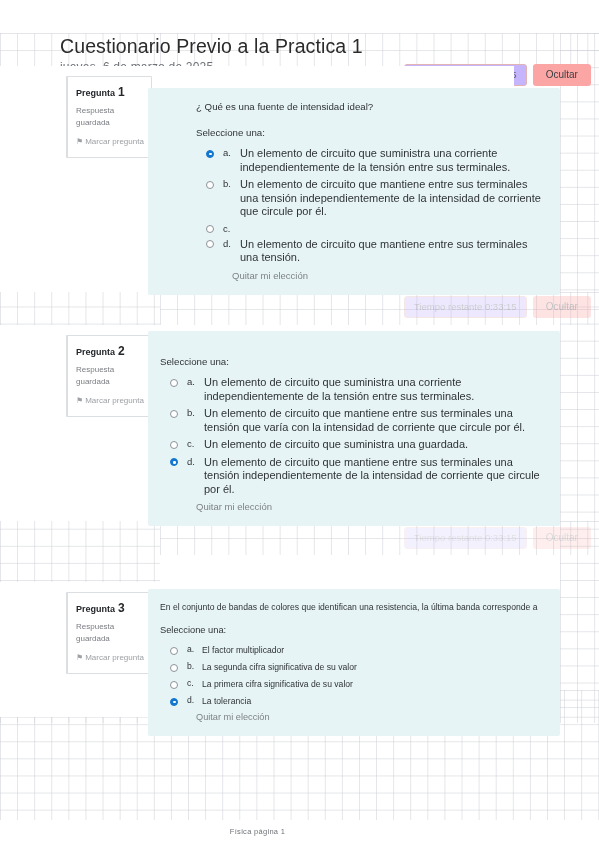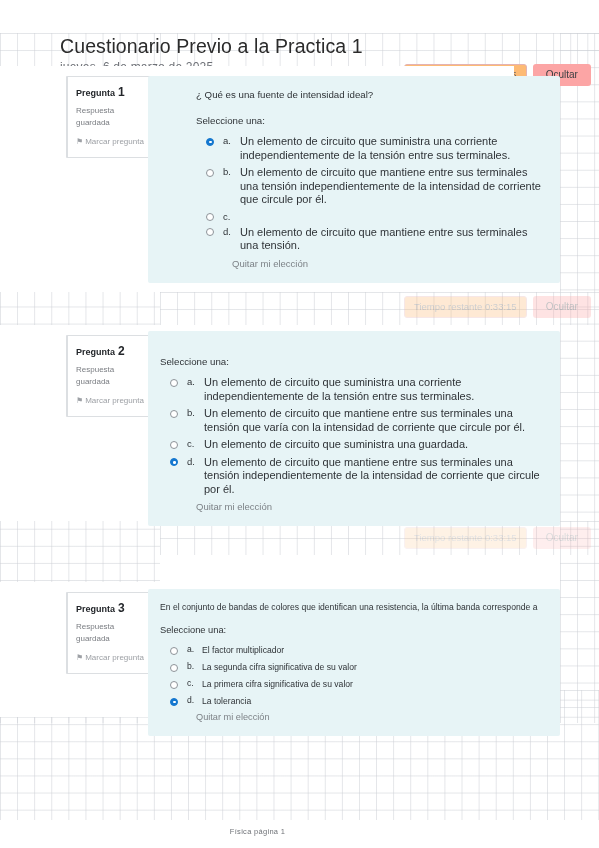--- a/index.html
+++ b/index.html
@@ -31,21 +31,21 @@
   #doc-header{position:absolute;left:60px;top:33px;width:470px;}
   #doc-title{
     font-size:19.5px;font-weight:400;color:#2b2b2b;letter-spacing:.1px;
     line-height:26px;white-space:nowrap;
   }
   #doc-subline{margin-top:1px;display:flex;gap:46px;font-size:12px;color:#6d7076;letter-spacing:.2px;flex-direction:column;}
 
   
   .timerbar{position:absolute;display:flex;align-items:stretch;gap:6px;}
   .timer-box{
-    border:1px solid #e3b3b3;border-radius:3px;background:#fdba74;
+    border:1px solid #e3b3b3;border-radius:3px;background:#c4b5fd;
     font-size:9.5px;color:#5f6166;padding:4px 9px 5px;
     display:flex;align-items:center;white-space:nowrap;
   }
   .timer-btn{
     background:#fca5a5;border-radius:3px;color:#3d4043;
     font-size:10px;padding:4px 13px 5px;display:flex;align-items:center;
     white-space:nowrap;
   }
   #timer-1{left:404px;top:64px;}
   #timer-2{left:404px;top:296px;opacity:.30;}
@@ -141,21 +141,21 @@
 <div class="qblock" id="qblock-1">
   <div class="qinfo">
     <div class="qinfo-title">
       <span>Pregunta</span><b>1</b>
     </div>
     <div class="qinfo-status">Respuesta guardada</div>
     <div class="qinfo-flag">
       <span class="flag-glyph">⚑</span><span>Marcar pregunta</span>
     </div>
   </div>
-  <div class="qbody" style="top:10px;padding-left:48px;">
+  <div class="qbody" style="top:22px;padding-left:48px;">
     <div class="qtext">¿ Qué es una fuente de intensidad ideal?</div>
     <div class="qselect">Seleccione una:</div>
     <div class="opts">
       <div class="opt">
         <span class="radio checked"></span>
         <span class="opt-letter">a.</span>
         <span class="opt-text">Un elemento de circuito que suministra una corriente independientemente de la tensión entre sus terminales.</span>
       </div>
       <div class="opt">
         <span class="radio"></span>

